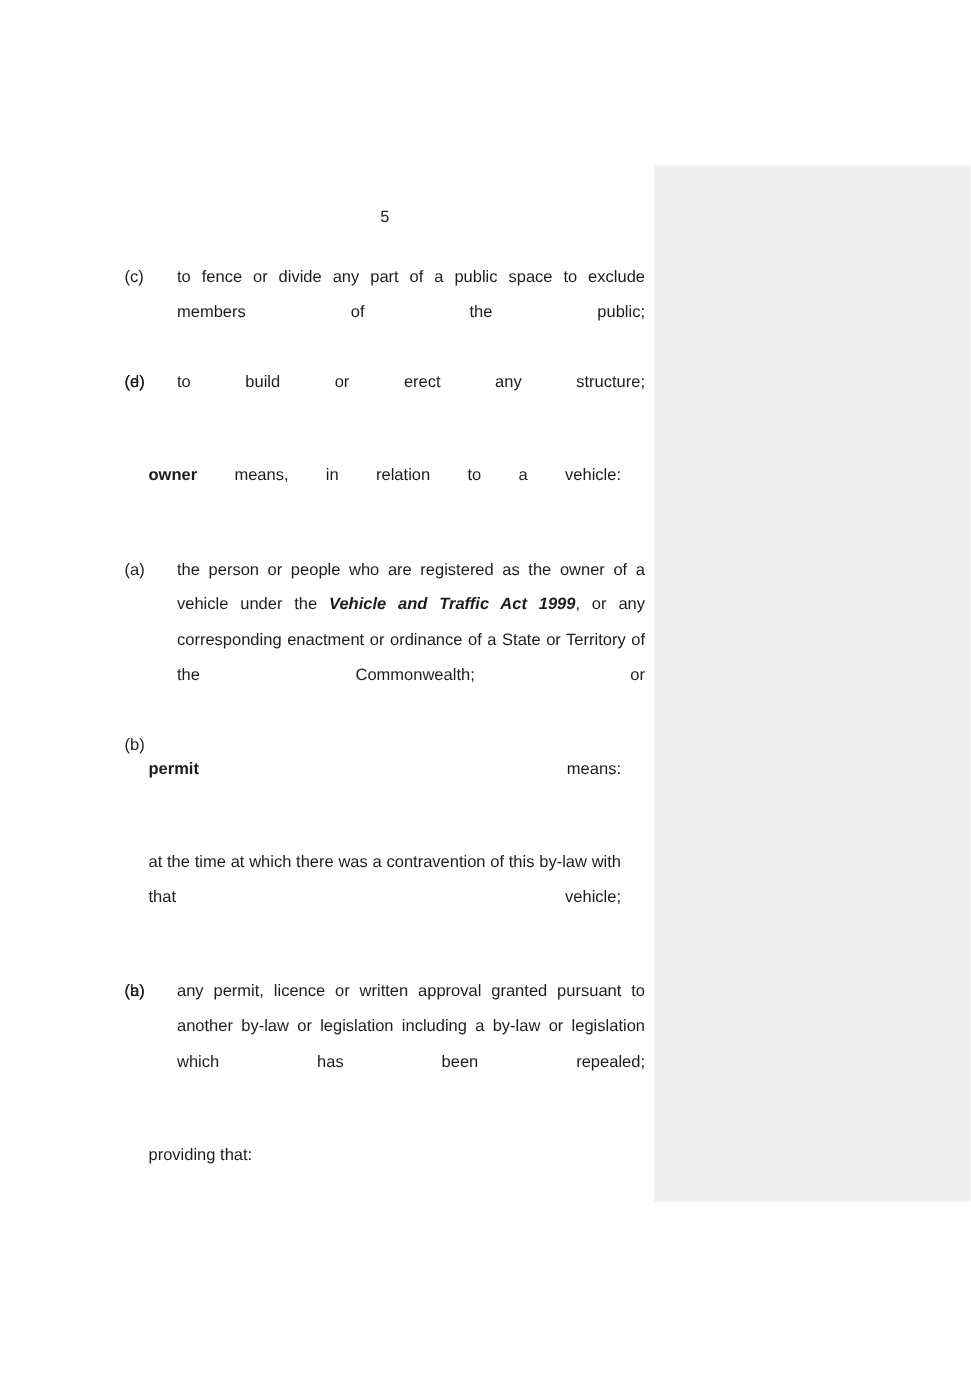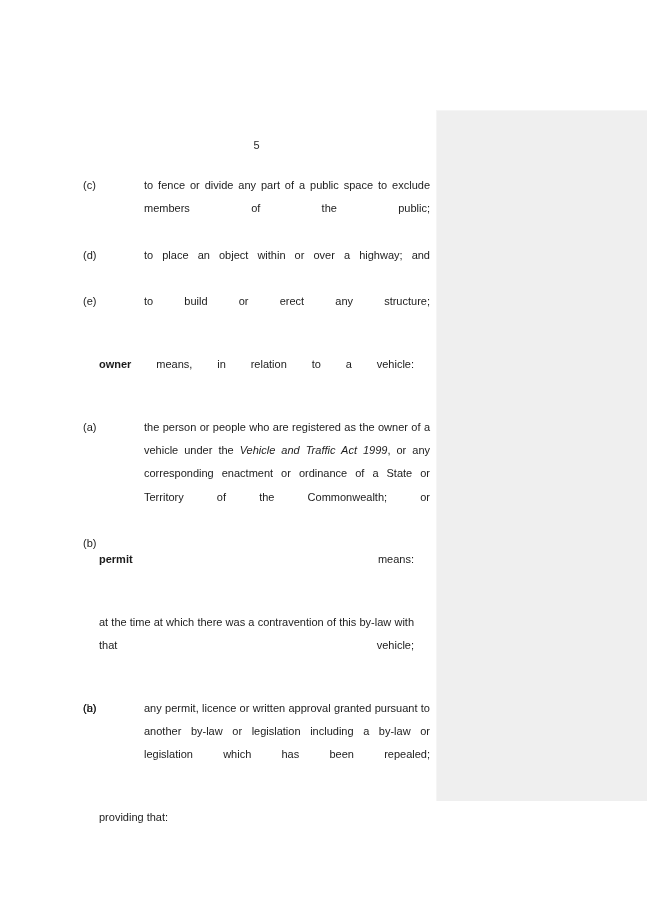--- a/index.html
+++ b/index.html
@@ -73,54 +73,53 @@
     position: absolute;
     left: 0;
     top: 0;
     width: 30px;
     text-align: left;
     font-size: 11px;
     line-height: 23.3px;
   }
   .clause > .clause-text {
     display: block;
-    margin-left: 26px;
   }
   
   .clause > .clause-text::after,
   .para::after {
     content: "";
     display: inline-block;
     width: 100%;
   }
 
   .term {
     font-weight: bold;
   }
   .act-title {
     font-style: italic;
+    font-weight: bold;
   }
 </style>
 </head>
 <body>
 
 <div id="side-panel"></div>
 
 <div id="page-body">
 
   <div id="page-number">5</div>
 
   <div id="content-flow">
       <div class="block clause">
         <span class="clause-label">(c)</span>
         <span class="clause-text">to fence or divide any part of a public space to exclude members of the public;</span>
       </div>
       <div class="block clause">
         <span class="clause-label">(d)</span>
-        <span class="clause-text">to place an object within or over a highway; and</span>
       </div>
       <div class="block clause">
         <span class="clause-label">(e)</span>
         <span class="clause-text">to build or erect any structure;</span>
       </div>
       <div class="block para"><span class="term">owner</span><span> means, in relation to a vehicle:</span></div>
       <div class="block clause">
         <span class="clause-label">(a)</span>
         <span class="clause-text"><span>the person or people who are registered as the owner of a vehicle under the </span><span class="act-title">Vehicle and Traffic Act 1999</span><span>, or any corresponding enactment or ordinance of a State or Territory of the Commonwealth; or</span></span>
       </div>

